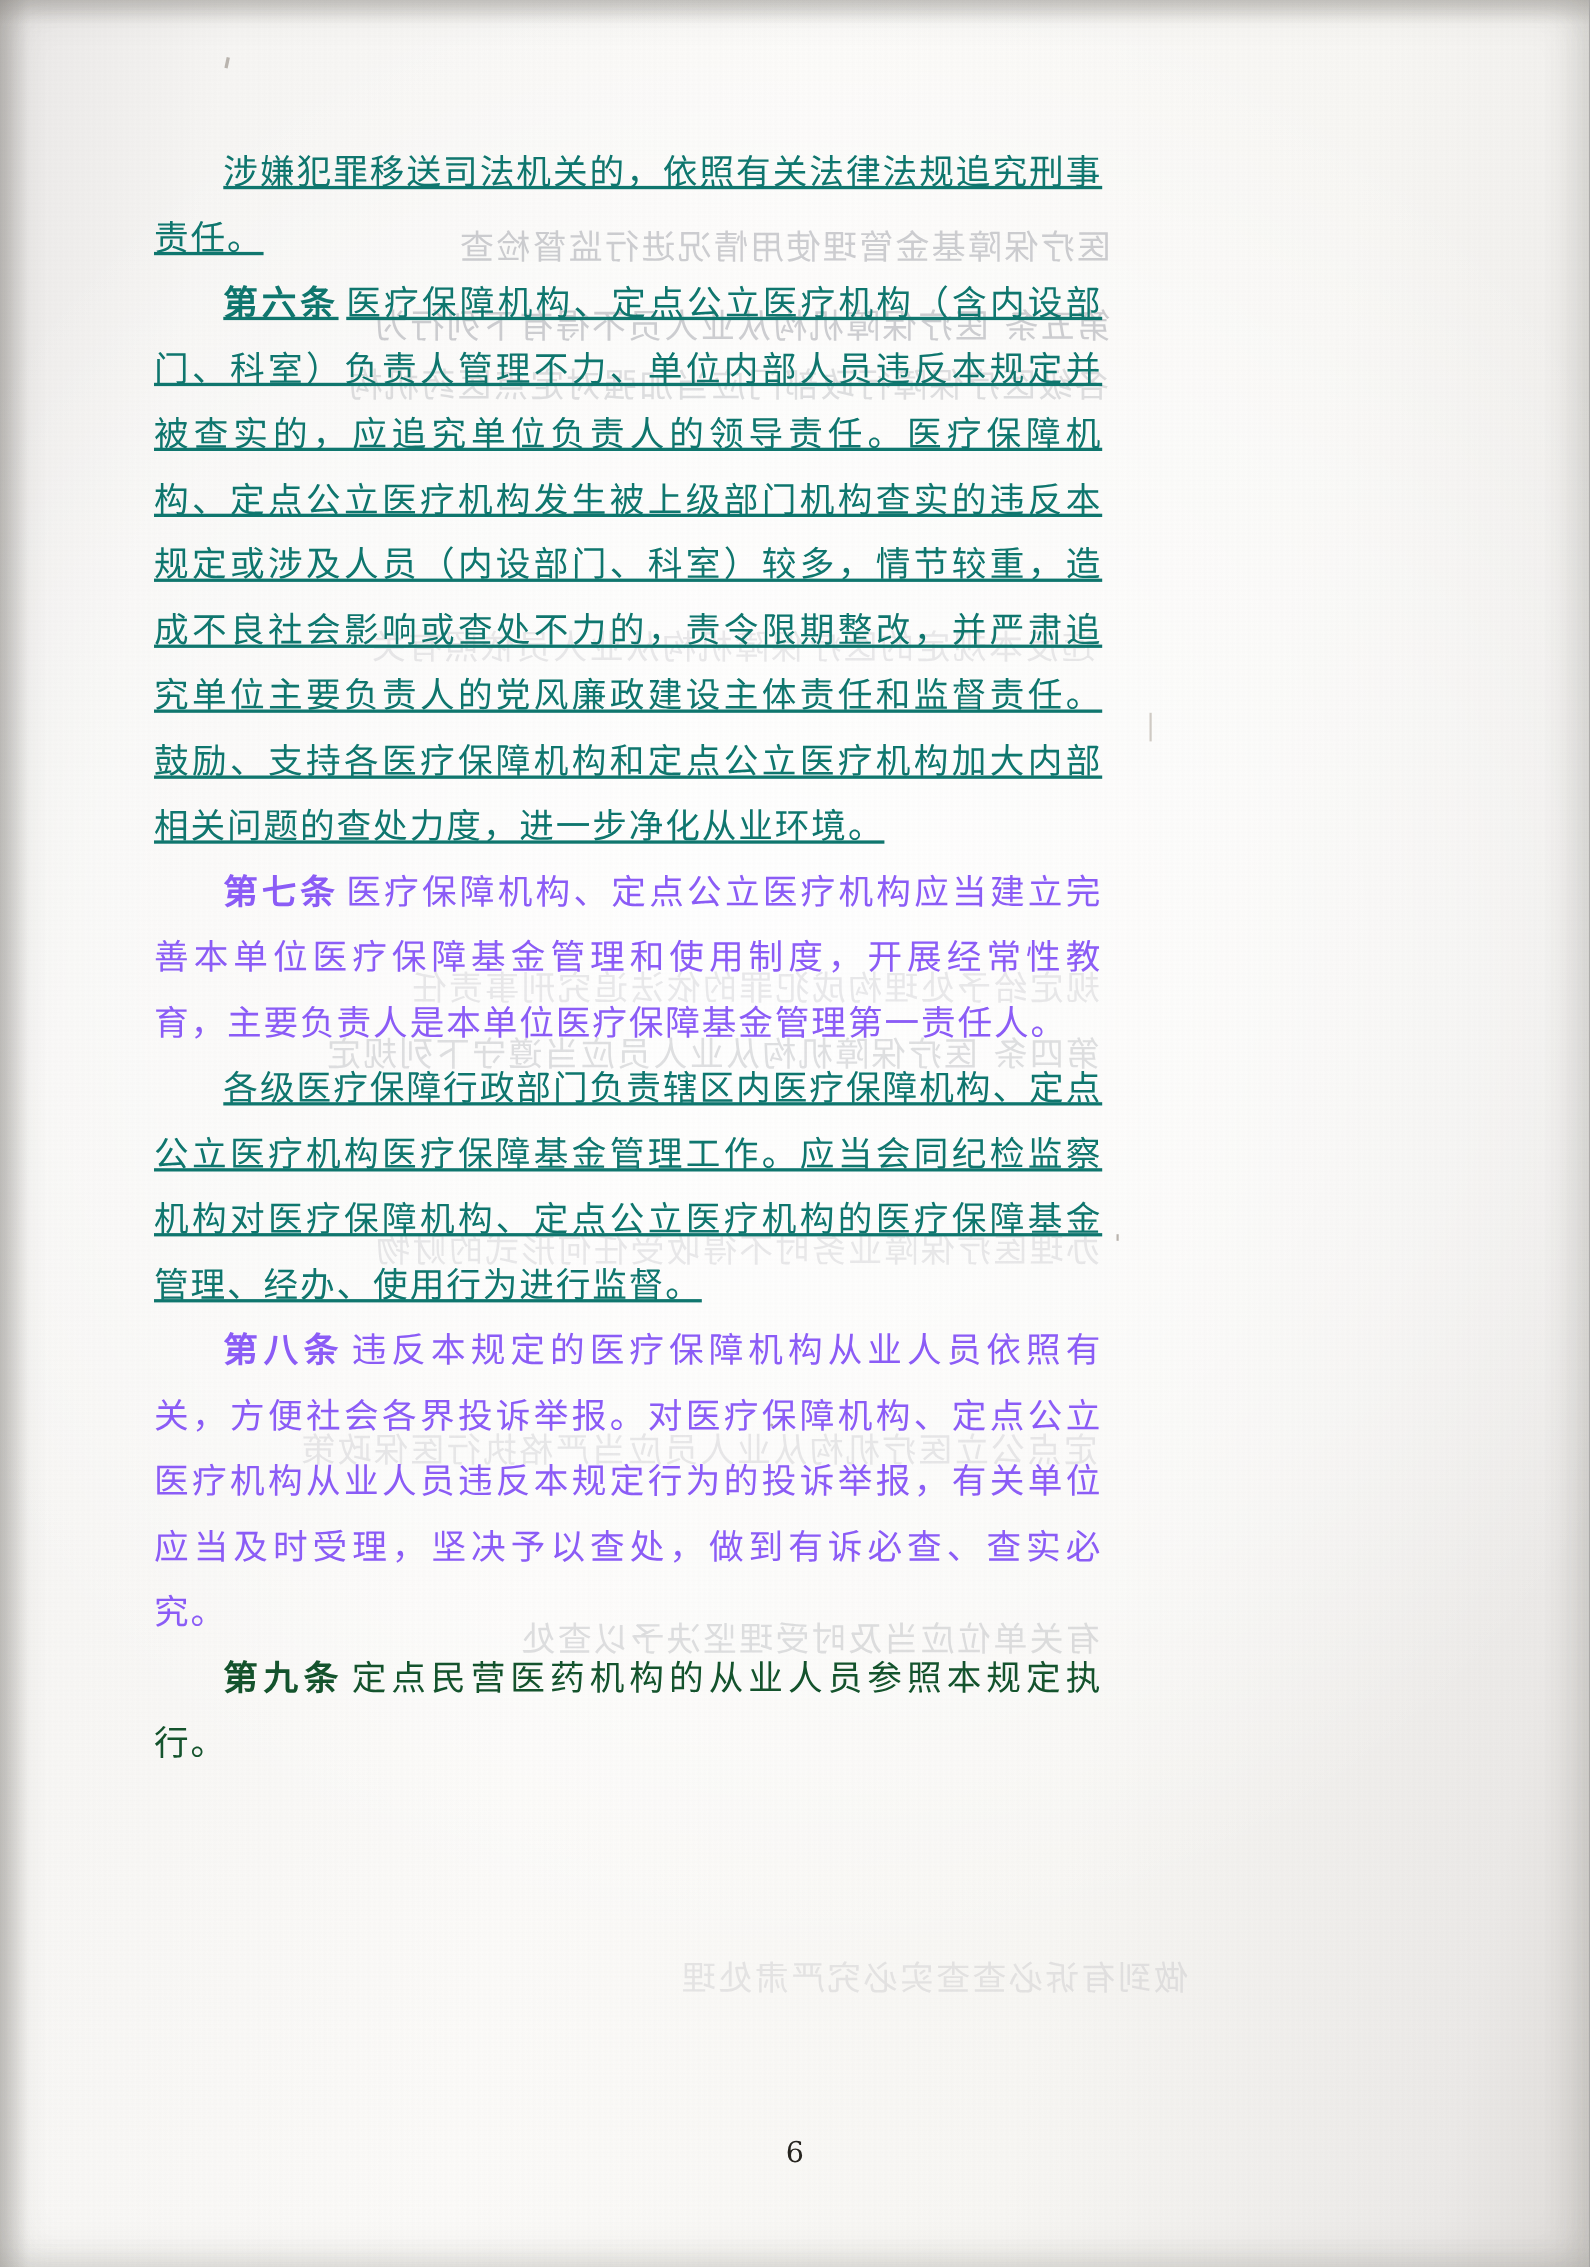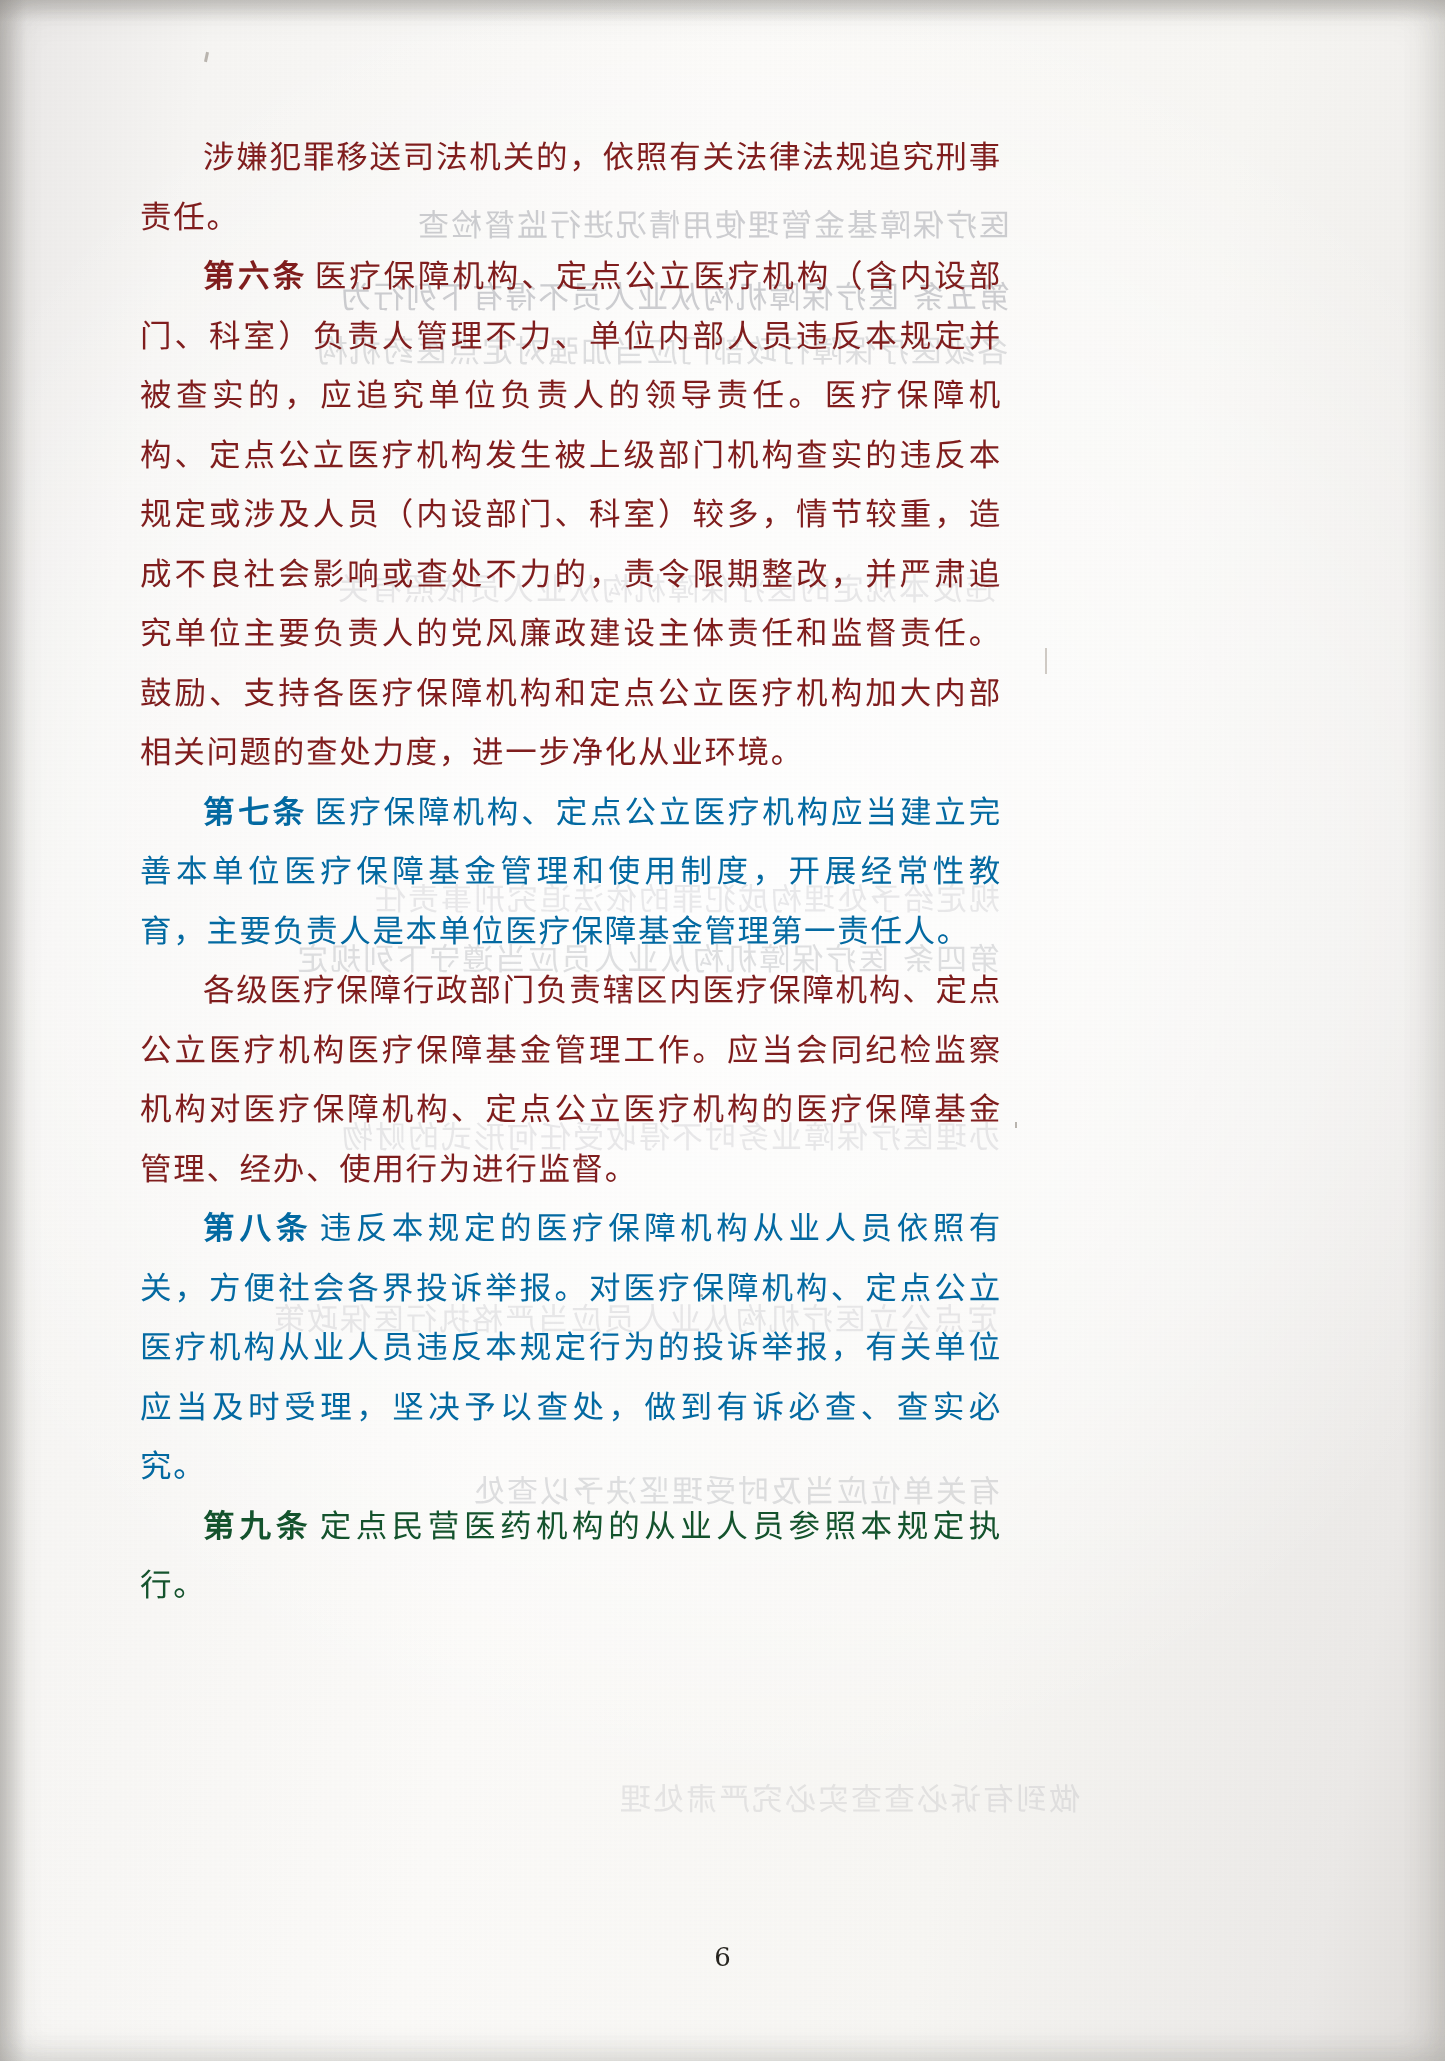--- a/index.html
+++ b/index.html
@@ -91,22 +91,22 @@
   }
   .para.indent { text-indent: 2em; }
 
   .art-label {
     font-weight: bold;
     letter-spacing: 2.2px;
     margin-right: 7px;
   }
 
   
-  .ink-a { color: #7f1d1d; }
-  .ink-b { color: #0369a1; }
+  .ink-a { color: #0f766e; text-decoration: underline; }
+  .ink-b { color: #8b5cf6; }
   .ink-c { color: #14532d; }
 
   
   .bleed-layer {
     position: absolute;
     inset: 0;
     z-index: 2;
     pointer-events: none;
     overflow: hidden;
   }

